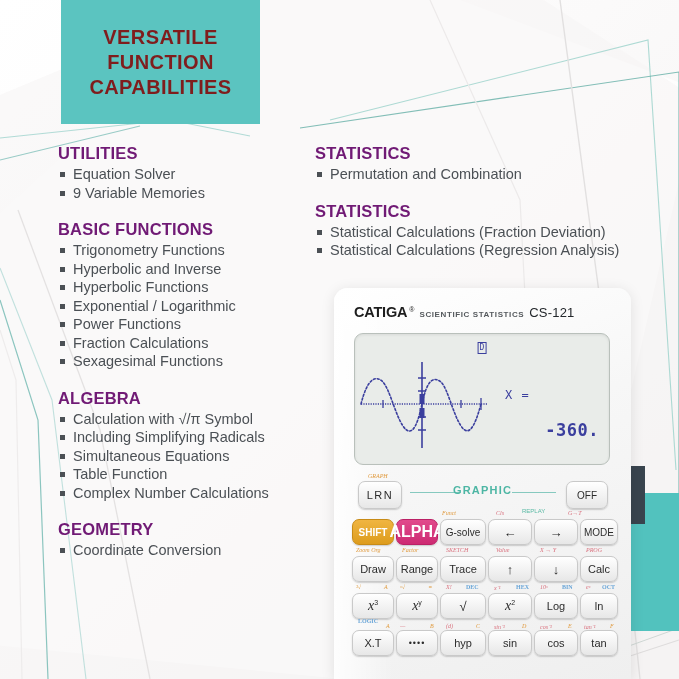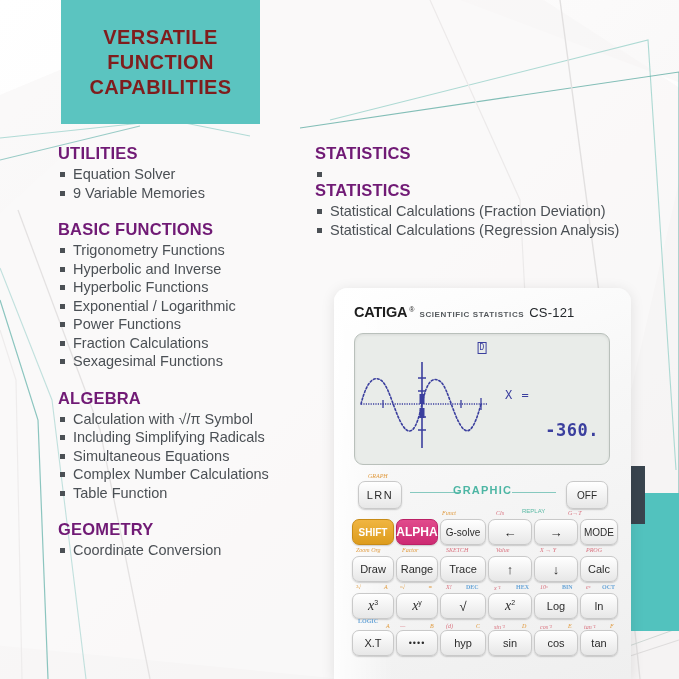--- a/index.html
+++ b/index.html
@@ -100,21 +100,21 @@
     position:absolute;top:9px;
     height:24px;border-radius:7px;
     background:linear-gradient(#ffffff,#e7e7e7);
     border:1px solid #c9c9c9;
     box-shadow:0 1px 1.5px rgba(0,0,0,.18);
     display:flex;align-items:center;justify-content:center;
     font-size:11px;color:#2c2c2c;
   }
   .key.wide{width:42px;}
   .key.shift{background:linear-gradient(#f0b541,#dd9c1d);border-color:#c88b16;color:#fff;font-size:10px;font-weight:700;}
-  .key.alpha{background:linear-gradient(#e14b8c,#cd2a72);border-color:#bb2065;color:#fff;font-size:12px;font-weight:700;}
+  .key.alpha{background:linear-gradient(#e14b8c,#cd2a72);border-color:#bb2065;color:#fff;font-size:16px;font-weight:700;}
   .key .arrow{font-size:13px;line-height:1;color:#1f1f1f;}
   .key .sup{font-size:7px;position:relative;top:-4px;}
   .key .ital{font-style:italic;font-family:"Liberation Serif",serif;font-size:14px;}
   .dots{letter-spacing:1px;font-size:9px;}
 
   .lbl{position:absolute;font-size:6px;font-family:"Liberation Serif",serif;font-style:italic;white-space:nowrap;}
   .lbl.o{color:#e09a3e;}
   .lbl.r{color:#d9707d;}
   .lbl.b{color:#6aa6d8;}
   .lbl.g{color:#59b9a4;}
@@ -186,37 +186,37 @@
         <li><span class="bullet"></span><span>Fraction Calculations</span></li>
         <li><span class="bullet"></span><span>Sexagesimal Functions</span></li>
       </ul>
     </div>
     <div class="sec-group" style="margin-top:12px;">
       <h2 class="sec">ALGEBRA</h2>
       <ul class="items">
         <li><span class="bullet"></span><span>Calculation with √/π  Symbol</span></li>
         <li><span class="bullet"></span><span>Including Simplifying Radicals</span></li>
         <li><span class="bullet"></span><span>Simultaneous Equations</span></li>
+        <li><span class="bullet"></span><span>Table Function</span></li>
         <li><span class="bullet"></span><span>Complex Number Calculations</span></li>
-        <li><span class="bullet"></span><span>Table Function</span></li>
       </ul>
     </div>
     <div class="sec-group">
       <h2 class="sec">GEOMETRY</h2>
       <ul class="items">
         <li><span class="bullet"></span><span>Coordinate Conversion</span></li>
       </ul>
     </div>
   </div>
 
   <div class="col col-right">
     <div class="sec-group">
       <h2 class="sec">STATISTICS</h2>
       <ul class="items">
-        <li><span class="bullet"></span></li>
+        <li><span class="bullet"></span><span>Permutation and Combination</span></li>
       </ul>
     </div>
     <div class="sec-group">
       <h2 class="sec">STATISTICS</h2>
       <ul class="items">
         <li><span class="bullet"></span><span>Statistical Calculations (Fraction Deviation)</span></li>
         <li><span class="bullet"></span><span>Statistical Calculations (Regression Analysis)</span></li>
       </ul>
     </div>
   </div>

